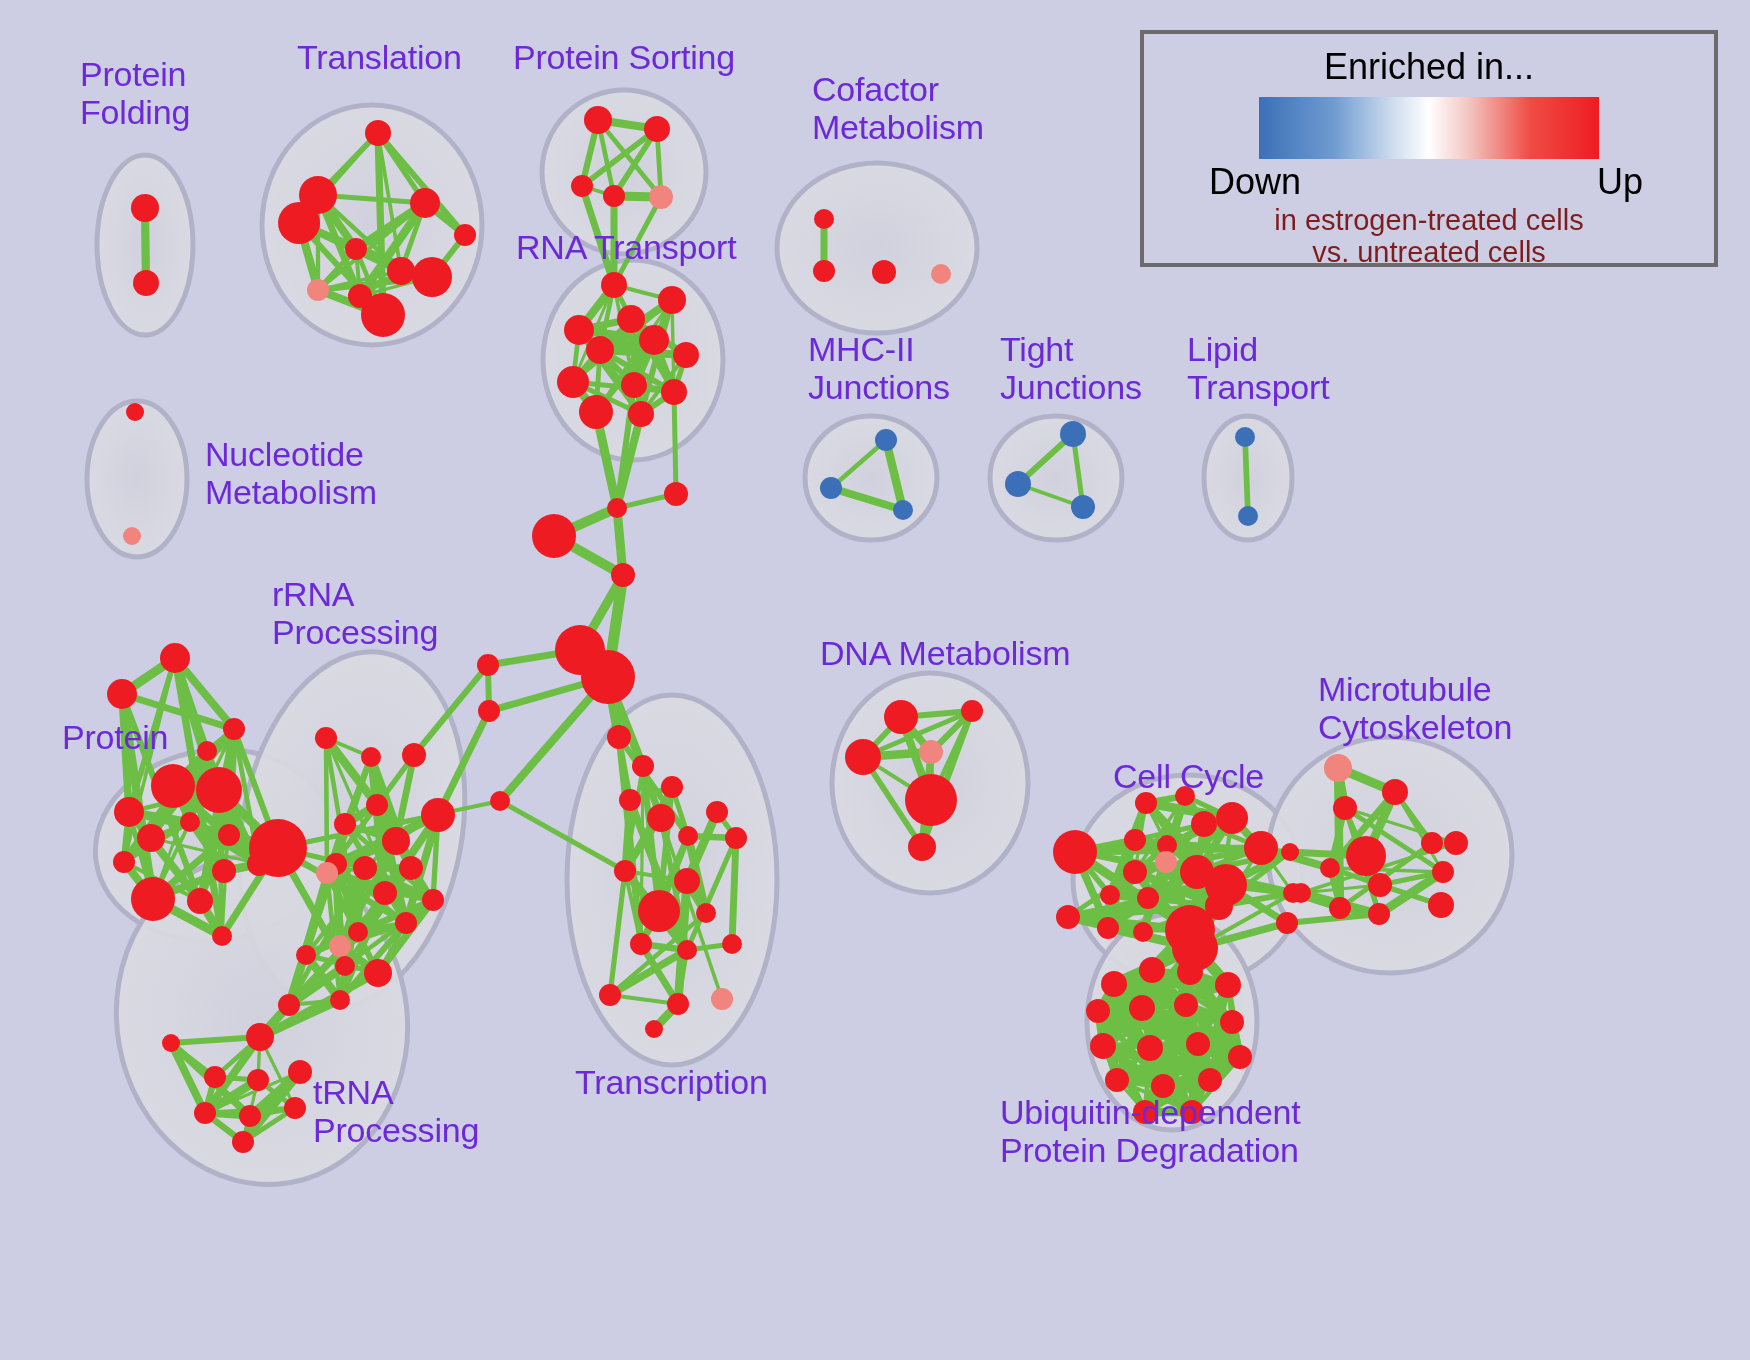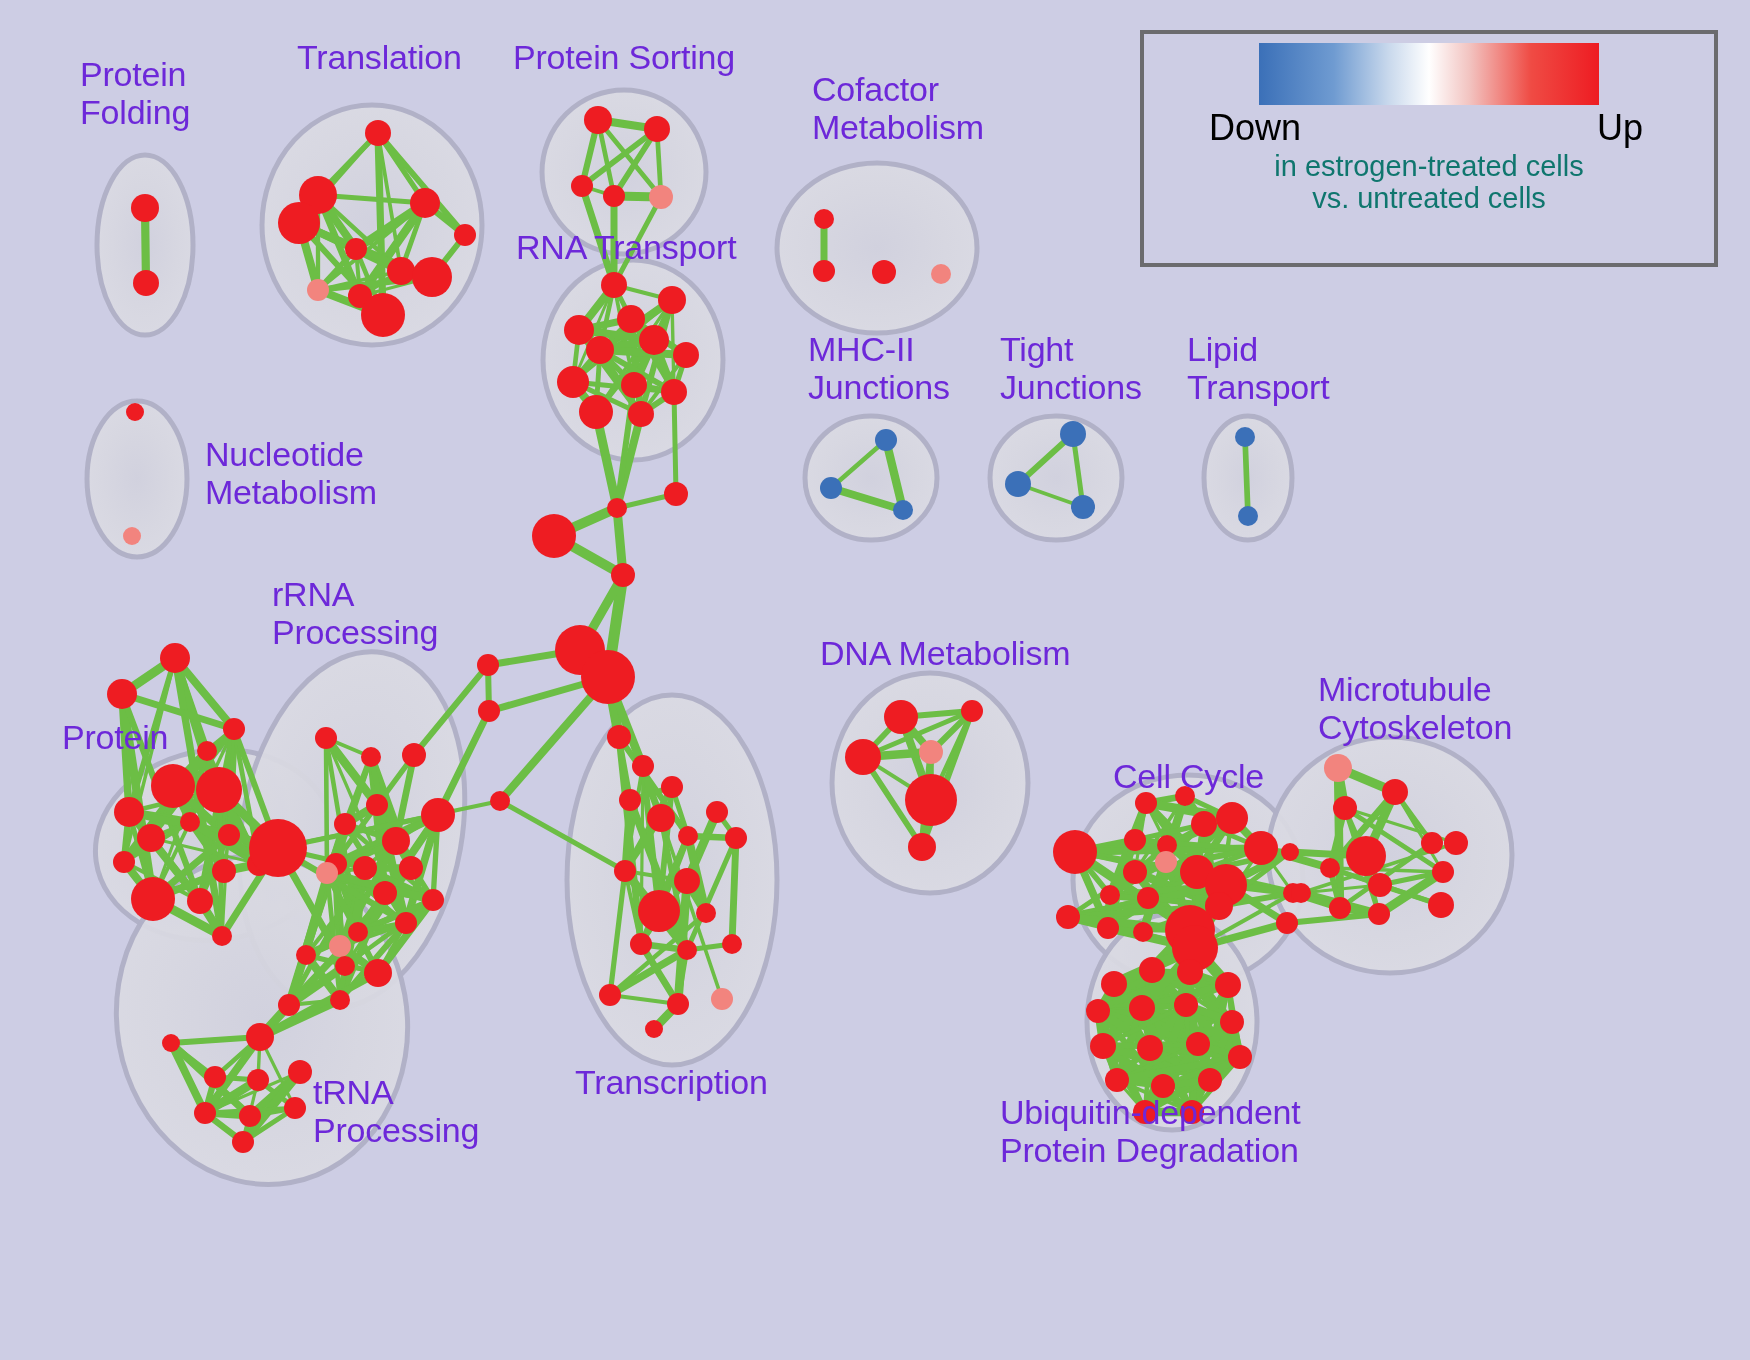--- a/index.html
+++ b/index.html
@@ -39,21 +39,21 @@
     margin:9px auto 0 auto;
     width:340px;height:62px;
     background:linear-gradient(to right,#3b70b8 0%,#6f9bd1 22%,#c8d8ec 38%,#ffffff 50%,#f2c3c0 62%,#ef4b44 80%,#ee1c22 100%);
   }
   #legend .lg-ends{
     position:relative;width:440px;margin:2px auto 0 auto;height:44px;
   }
   #legend .lg-down{position:absolute;left:0px;top:0;font-size:36px;}
   #legend .lg-up{position:absolute;right:6px;top:0;font-size:36px;}
   #legend .lg-sub{
-    text-align:center;font-size:29px;color:#0f766e;line-height:1.18;margin-top:-2px;
+    text-align:center;font-size:29px;color:#7f1d1d;line-height:1.18;margin-top:-2px;
   }
 </style>
 </head>
 <body>
 
 <div id="stage">
 
   <svg id="net" viewBox="0 0 1750 1360" xmlns="http://www.w3.org/2000/svg">
     <defs>
       <radialGradient id="clusterGrad" cx="50%" cy="50%" r="62%">
@@ -867,20 +867,21 @@
       <div class="cluster-label" style="left: 272px; top: 575px;"><div>rRNA</div><div>Processing</div></div>
       <div class="cluster-label" style="left: 313px; top: 1073px;"><div>tRNA</div><div>Processing</div></div>
       <div class="cluster-label" style="left: 575px; top: 1063px;"><div>Transcription</div></div>
       <div class="cluster-label" style="left: 820px; top: 634px;"><div>DNA Metabolism</div></div>
       <div class="cluster-label" style="left: 1113px; top: 757px;"><div>Cell Cycle</div></div>
       <div class="cluster-label" style="left: 1318px; top: 670px;"><div>Microtubule</div><div>Cytoskeleton</div></div>
       <div class="cluster-label" style="left: 1000px; top: 1093px;"><div>Ubiquitin-dependent</div><div>Protein Degradation</div></div>
     </div>
 
   <div id="legend">
+    <div class="lg-title">Enriched in...</div>
     <div class="lg-bar"></div>
     <div class="lg-ends">
       <span class="lg-down">Down</span>
       <span class="lg-up">Up</span>
     </div>
     <div class="lg-sub">in estrogen-treated cells</div>
     <div class="lg-sub">vs. untreated cells</div>
   </div>
 
 </div>

